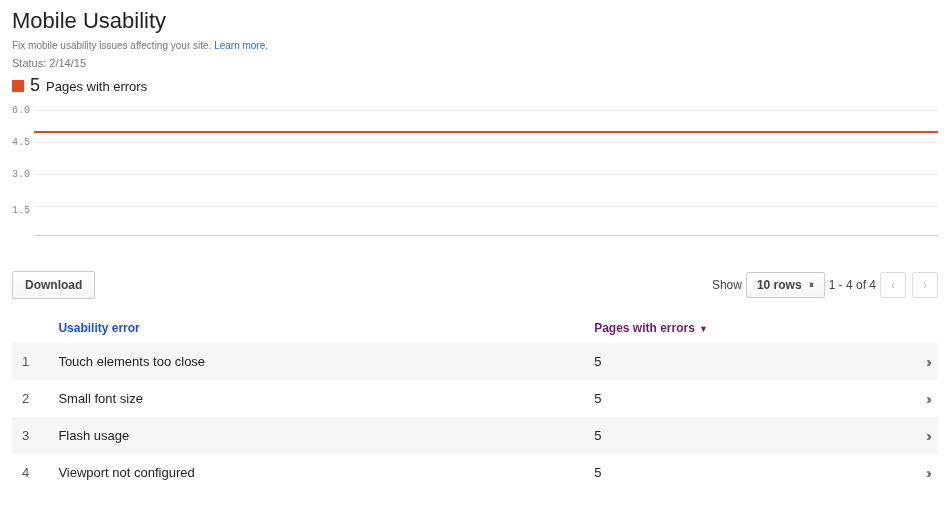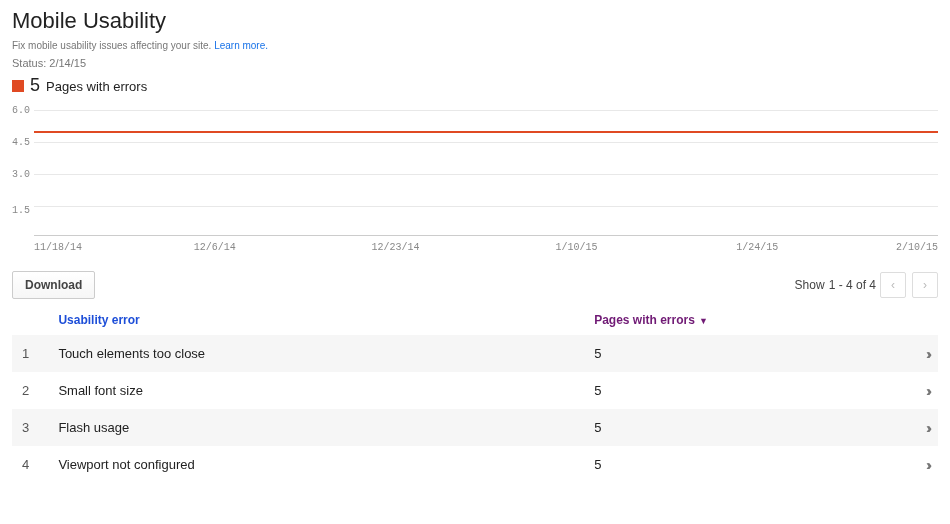--- a/index.html
+++ b/index.html
@@ -91,21 +91,21 @@
     transform: translateX(-50%);
   }
   .x-label:first-child { transform: none; }
   .x-label:last-child { transform: translateX(-100%); }
 
   
   .controls {
     display: flex;
     align-items: center;
     justify-content: space-between;
-    margin-bottom: 6px;
+    margin-bottom: 14px;
   }
   .btn {
     border: 1px solid #ccc;
     background: linear-gradient(#fff,#f6f6f6);
     color: #444;
     font-size: 12px;
     font-weight: 700;
     padding: 6px 12px;
     border-radius: 2px;
     cursor: pointer;
@@ -201,34 +201,33 @@
 
   <div class="chart">
     <div class="grid-line" style="top:4px"></div>
     <div class="grid-line" style="top:36px"></div>
     <div class="grid-line" style="top:68px"></div>
     <div class="grid-line" style="top:100px"></div>
 
     <div class="data-line" style="top:25px"></div>
   </div>
 
-  <div class="x-axis">
-    <span class="x-label" style="left:0%">11/18/14</span>
-    <span class="x-label" style="left:20%">12/6/14</span>
-    <span class="x-label" style="left:40%">12/23/14</span>
-    <span class="x-label" style="left:60%">1/10/15</span>
-    <span class="x-label" style="left:80%">1/24/15</span>
-    <span class="x-label" style="left:100%">2/10/15</span>
-  </div>
 </div>
 
 <div class="controls">
   <button class="btn">Download</button>
   <div class="pager">
     <span>Show</span>
+    <div class="select-box">
+      <span>10 rows</span>
+      <span class="sort-arrows">
+        <span>▴</span>
+          <span>▾</span>
+      </span>
+    </div>
     <span>1 - 4 of 4</span>
     <div class="nav-btns">
       <div class="nav-btn">
         <span>‹</span>
       </div>
       <div class="nav-btn">
         <span>›</span>
       </div>
     </div>
   </div>

